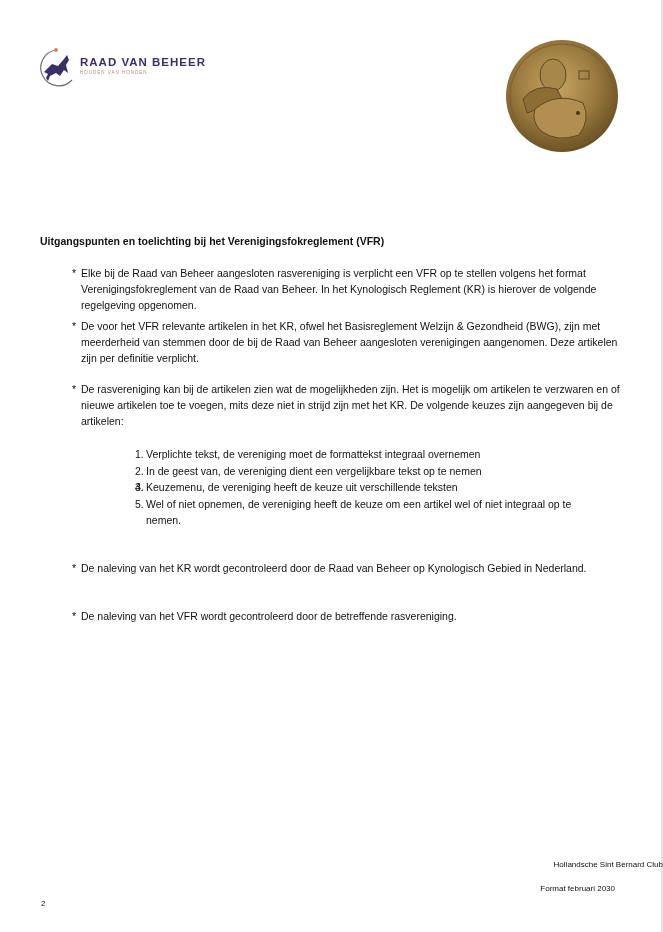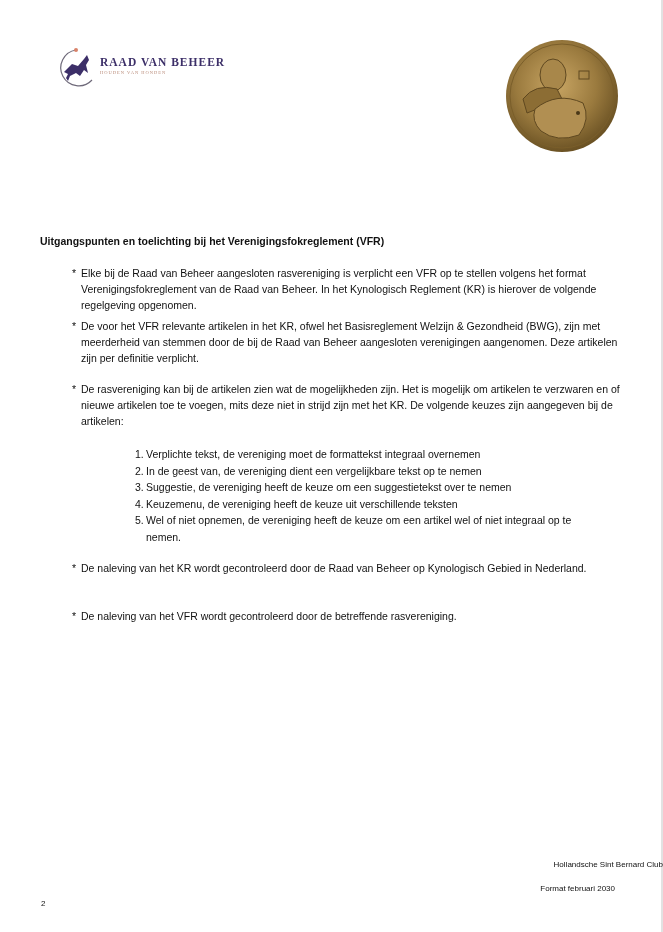--- a/index.html
+++ b/index.html
@@ -1,21 +1,21 @@
 <!DOCTYPE html>
 <html><head>
 <meta charset="utf-8">
 <style>
   html, body { margin: 0; padding: 0; background: #ffffff; }
   body { width: 663px; height: 932px; position: relative; overflow: hidden;
          font-family: "Liberation Sans", sans-serif; color: #111; }
   .right-edge { position: absolute; top: 0; right: 0; width: 2px; height: 932px; background: #e2e2e2; }
 
   
-  .logo { position: absolute; left: 56px; top: 46px; width: 170px; height: 44px; font-family: Liberation Serif, serif; }
+  .logo { position: absolute; left: 36px; top: 46px; width: 170px; height: 44px; }
   .logo svg { position: absolute; left: 0; top: 0; }
   .logo-name { position: absolute; left: 44px; top: 10px; font-size: 11.5px; letter-spacing: 1px;
                color: #3c2f68; font-weight: bold; white-space: nowrap; }
   .logo-sub { position: absolute; left: 44px; top: 24px; font-size: 4.5px; letter-spacing: 1px;
               color: #b98a78; white-space: nowrap; }
 
   
   .medal { position: absolute; left: 505px; top: 39px; width: 114px; height: 114px; }
 
   .doc-title { position: absolute; left: 40px; top: 219px; font-size: 10.5px; font-weight: bold; white-space: nowrap; margin-top: 16px; }
@@ -79,21 +79,21 @@
 </div>
 
 <div class="para" style="top:381px">
   <span class="star">*</span>
   <span class="txt">De rasvereniging kan bij de artikelen zien wat de mogelijkheden zijn. Het is mogelijk om artikelen te verzwaren en of nieuwe artikelen toe te voegen, mits deze niet in strijd zijn met het KR.  De volgende keuzes zijn aangegeven bij de artikelen:</span>
 </div>
 
 <ol class="list">
   <li><span class="num">1.</span><span>Verplichte tekst, de vereniging moet de formattekst integraal overnemen</span></li>
   <li><span class="num">2.</span><span>In de geest van, de vereniging dient een vergelijkbare tekst op te nemen</span></li>
-  <li><span class="num">3.</span><span>Suggestie, de vereniging heeft de keuze om een suggestietekst over te nemen</span></li>
+  <li><span class="num">3.</span></li>
   <li><span class="num">4.</span><span>Keuzemenu, de vereniging heeft de keuze uit verschillende teksten</span></li>
   <li><span class="num">5.</span><span>Wel of niet opnemen, de vereniging heeft de keuze om een artikel wel of niet integraal op te nemen.</span></li>
 </ol>
 
 <div class="para" style="top:560px">
   <span class="star">*</span>
   <span class="txt">De naleving van het KR wordt gecontroleerd door de Raad van Beheer op Kynologisch Gebied in Nederland.</span>
 </div>
 
 <div class="para" style="top:608px">

